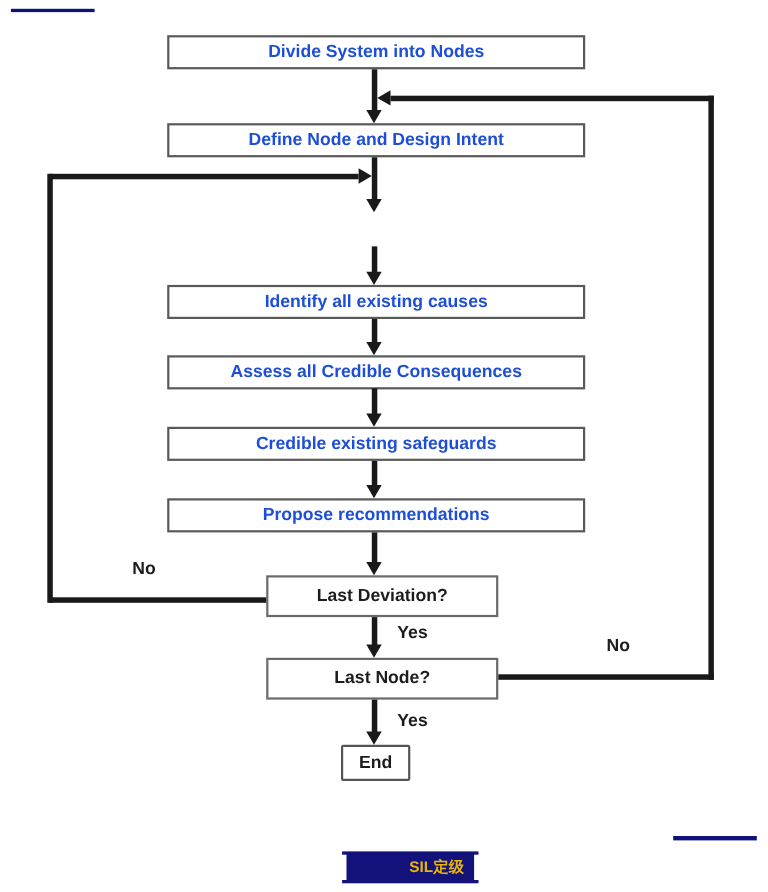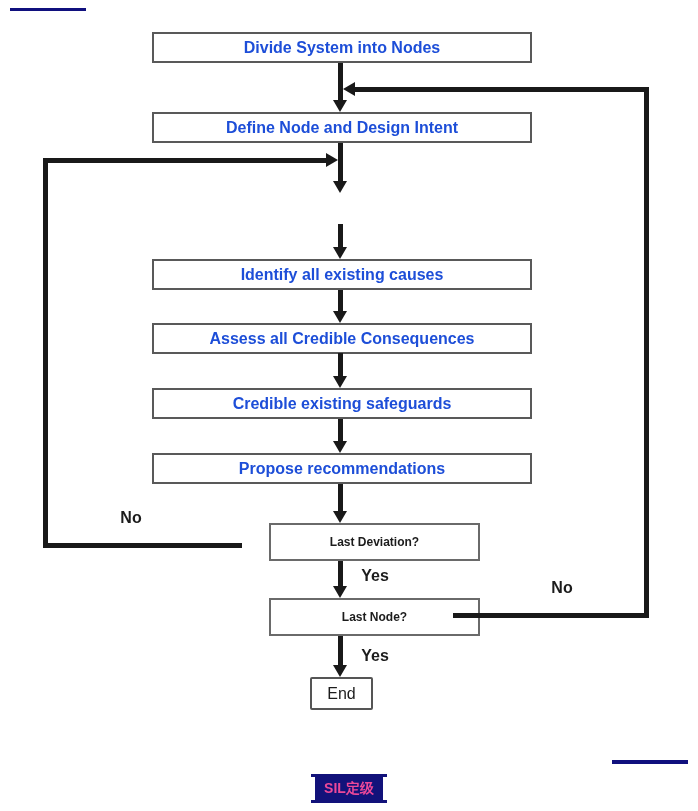--- a/index.html
+++ b/index.html
@@ -13,28 +13,28 @@
     background:#ffffff;border:2px solid #595959;box-sizing:border-box;
     display:flex;align-items:center;justify-content:center;
     font-size:16px;font-weight:bold;color:#1d4ed8;white-space:nowrap;
   }
   .b1{top:32px}.b2{top:112px}.b3{top:193px}.b4{top:259px}
   .b5{top:323px}.b6{top:388px}.b7{top:453px}
   .dbox{
     position:absolute;left:242px;width:211px;height:38px;
     background:#ffffff;border:2px solid #6a6a6a;box-sizing:border-box;
     display:flex;align-items:center;justify-content:center;
-    font-size:12px;font-weight:bold;color:#1c1c1c;white-space:nowrap;margin-left:27px;
+    font-size:16px;font-weight:bold;color:#1c1c1c;white-space:nowrap;
   }
   .d1{top:523px}.d2{top:598px}
   .endbox{
     position:absolute;left:310px;top:677px;width:63px;height:33px;
     background:#ffffff;border:2px solid #555;box-sizing:border-box;border-radius:2px;
     display:flex;align-items:center;justify-content:center;
-    font-size:16px;font-weight:normal;color:#1c1c1c;
+    font-size:16px;font-weight:bold;color:#1c1c1c;
   }
   
   .vline{position:absolute;width:5px;background:#191919;}
   .hline{position:absolute;height:5px;background:#191919;}
   .sA{left:338px;top:63px;height:39px}
   .sB{left:338px;top:143px;height:40px}
   .sC{left:338px;top:224px;height:25px}
   .sD{left:338px;top:290px;height:23px}
   .sE{left:338px;top:353px;height:25px}
   .sF{left:338px;top:419px;height:24px}
@@ -68,23 +68,23 @@
   .yes1{left:352px;top:567px}
   .noRight{left:539px;top:579px}
   .yes2{left:352px;top:647px}
   
   .navyline{position:absolute;background:#10107e;}
   .topLine{left:10px;top:8px;width:76px;height:3px}
   .botLine{left:612px;top:760px;width:76px;height:4px}
   
   .silBadge{
     position:absolute;left:315px;top:775px;width:68px;height:27px;
-    background:#12127a;color:#ec4899;
+    background:#12127a;color:#eab308;
     display:flex;align-items:center;justify-content:center;
-    font-size:14px;font-weight:bold;cursor:pointer;
+    font-size:14px;font-weight:bold;cursor:pointer;padding-left:48px;
   }
   .silBadge::before,.silBadge::after{
     content:"";position:absolute;left:-4px;right:-4px;height:3px;background:#12127a;
   }
   .silBadge::before{top:-1px}
   .silBadge::after{bottom:-1px}
 </style>
 </head>
 <body>
 

